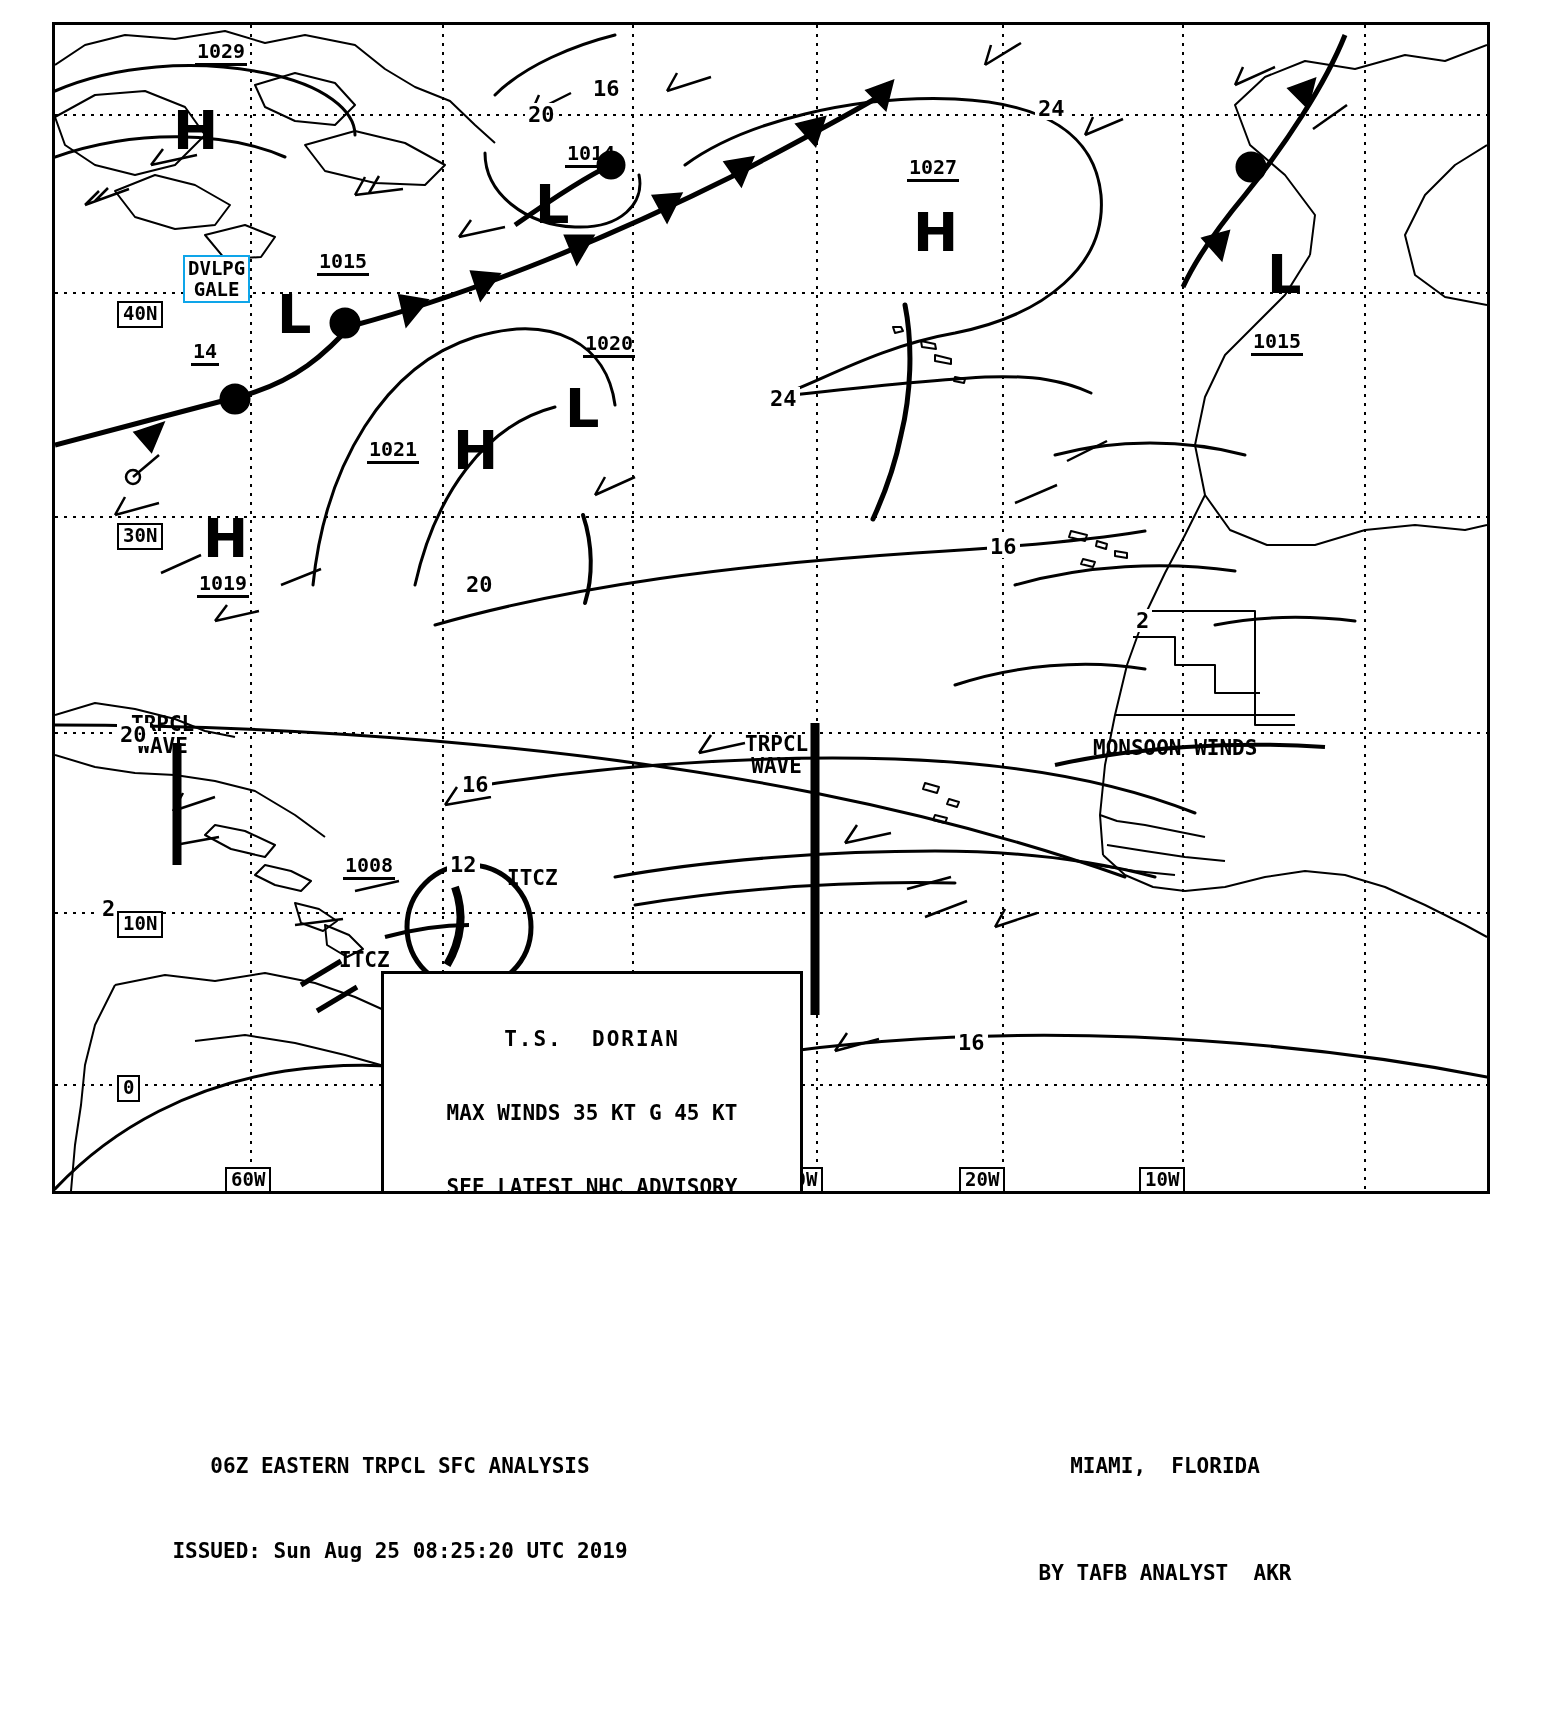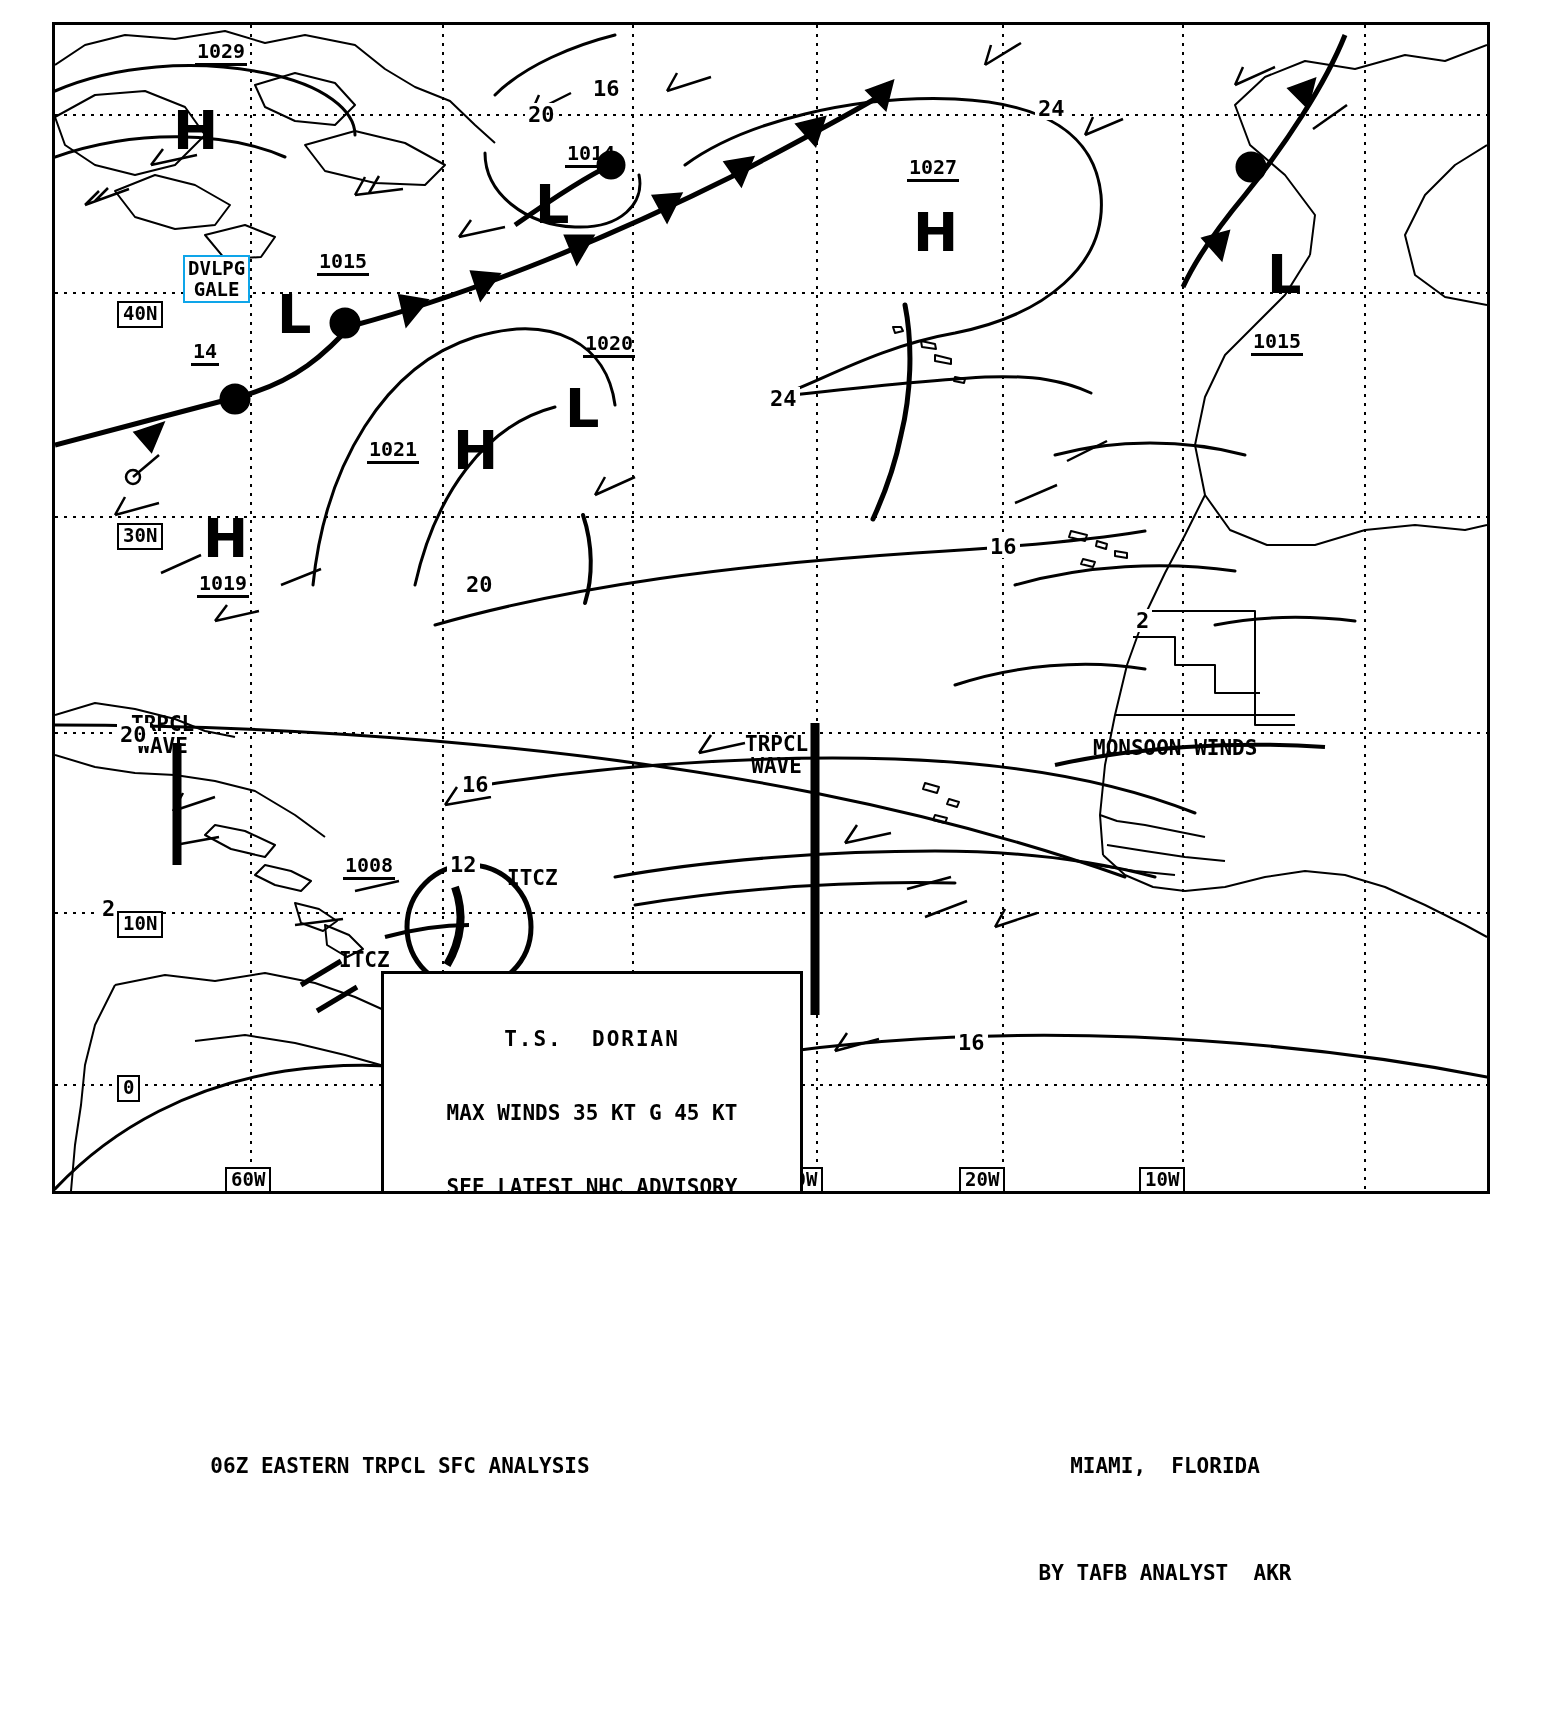--- a/index.html
+++ b/index.html
@@ -418,20 +418,21 @@
       <div class="ttl">T.S.  DORIAN</div>
       <div>MAX WINDS 35 KT G 45 KT</div>
       <div>SEE LATEST NHC ADVISORY</div>
     </div>
 
   </div>
 
   <div class="footer">
     <div class="foot-left">
       <div>06Z EASTERN TRPCL SFC ANALYSIS</div>
+      <div>ISSUED: Sun Aug 25 08:25:20 UTC 2019</div>
     </div>
 
 
     <div class="foot-right">
       <div class="sub">MIAMI,  FLORIDA</div>
       <div class="sub blockB">BY TAFB ANALYST  AKR</div>
       
     </div>
   </div>
 

